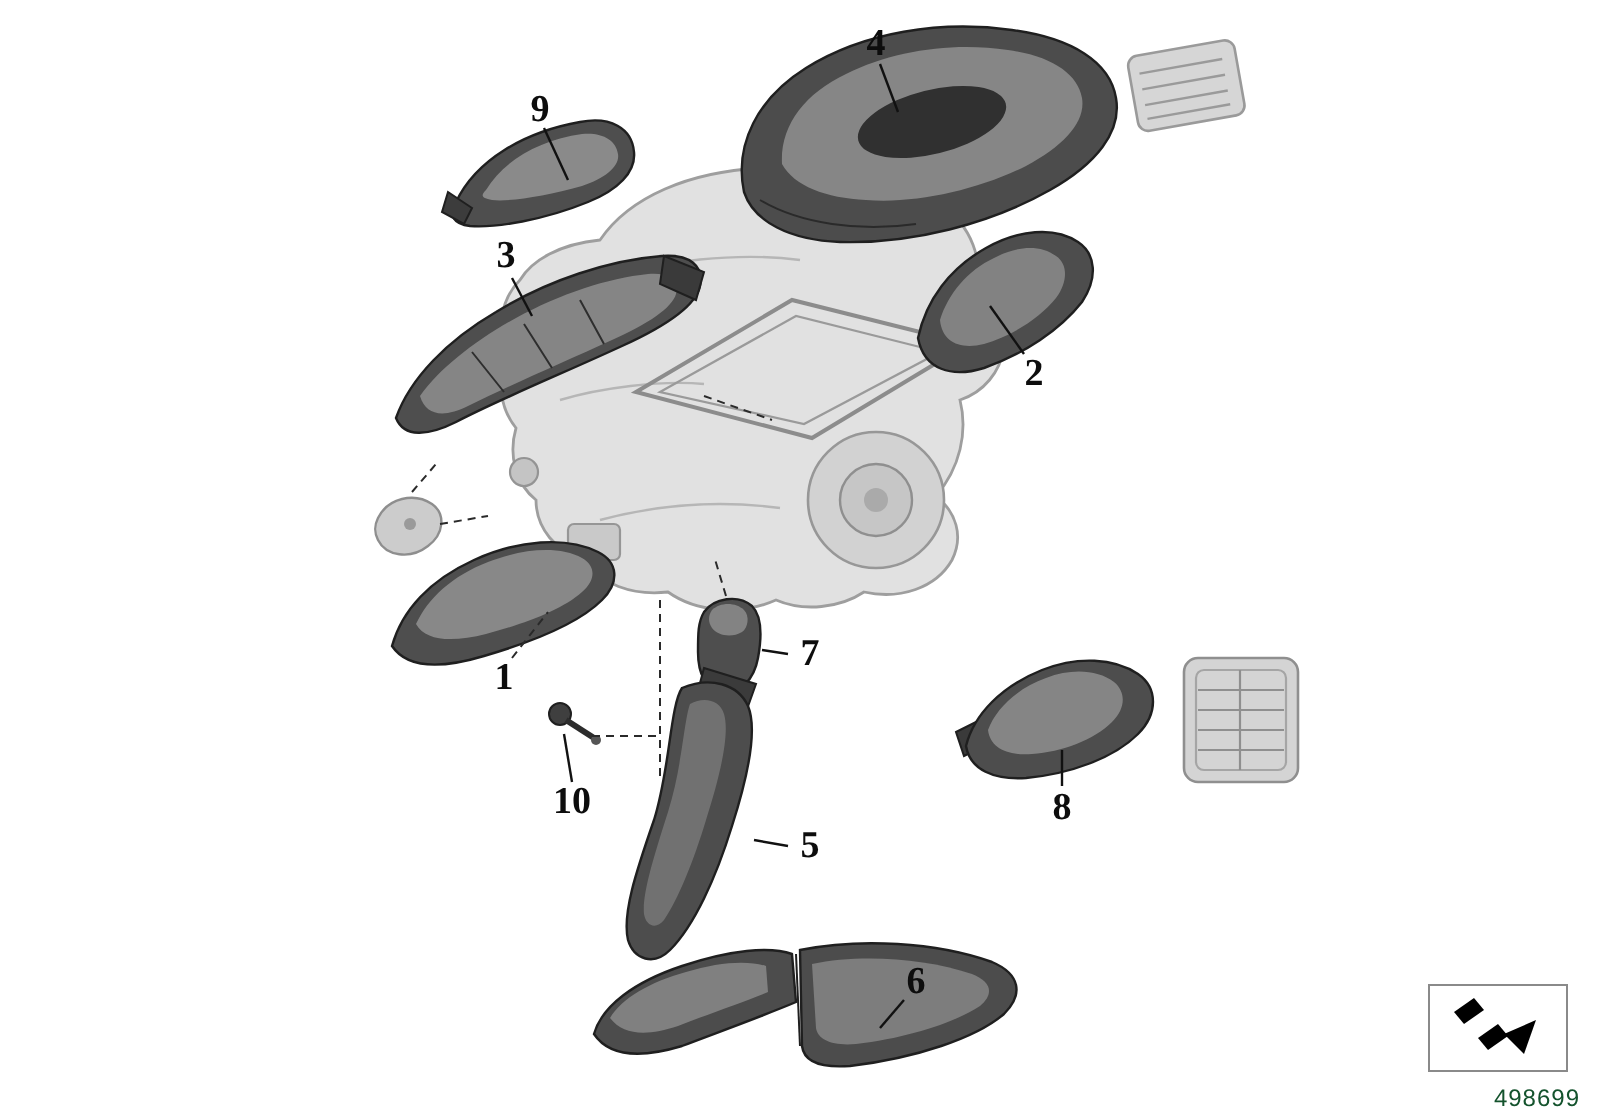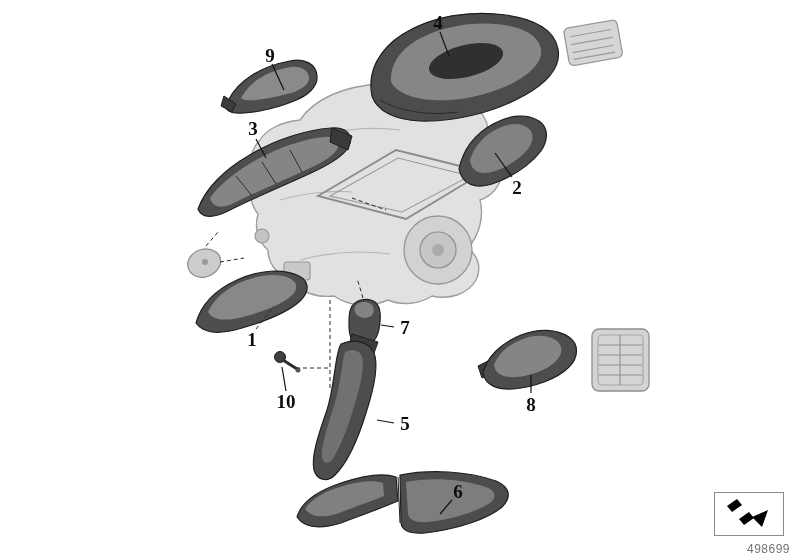--- a/index.html
+++ b/index.html
@@ -5,21 +5,21 @@
   html,body{margin:0;padding:0;background:#ffffff;}
   body{width:800px;height:560px;overflow:hidden;font-family:"Liberation Sans",sans-serif;}
   .stage{position:relative;width:800px;height:560px;background:#ffffff;}
   .stage > svg{position:absolute;left:0;top:0;}
   .callout{
     position:absolute;transform:translate(-50%,-50%);
     font-family:"Liberation Serif",serif;font-weight:700;font-size:19px;
     color:#0d0d0d;cursor:pointer;line-height:1;user-select:none;
   }
   .code{
-    position:absolute;right:10px;bottom:4px;font-size:12px;color:#737373;
+    position:absolute;right:10px;bottom:4px;font-size:12px;color:#14532d;
     letter-spacing:0.5px;font-family:"Liberation Sans",sans-serif;text-align:right;
   }
   .navbox{
     position:absolute;left:714px;top:492px;width:70px;height:44px;
     border:1.5px solid #8a8a8a;background:#ffffff;box-sizing:border-box;
     cursor:pointer;
   }
   .navbox svg{display:block;}
 </style>
 </head>

